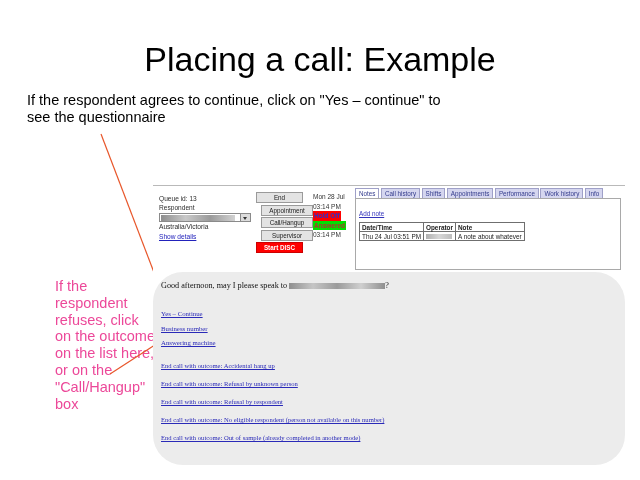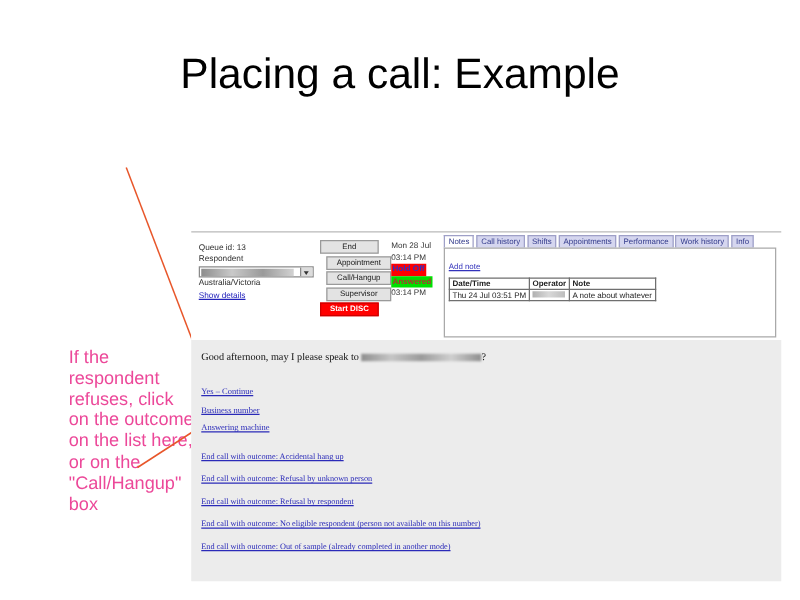--- a/index.html
+++ b/index.html
@@ -31,21 +31,21 @@
   
   #app-shot{
     position:absolute;left:153px;top:185px;width:472px;height:280px;
     background:#ffffff;
   }
   #app-top{
     position:absolute;left:0;top:0;width:472px;height:87px;background:#ffffff;
     border-top:1px solid #b9b9b9;
   }
   #app-body{
-    position:absolute;left:0;top:87px;width:472px;height:193px;background:#ececec;
+    position:absolute;left:0;top:87px;width:472px;height:193px;background:#ececec;border-radius:30px;
   }
 
   
   #queue-block{position:absolute;left:6px;top:8px;width:98px;font-size:6.6px;color:#2d2d2d;}
   #queue-block .line{line-height:9.2px;white-space:nowrap;}
   #respondent-select{
     margin-top:1px;width:92px;height:9px;border:1px solid #8a8a8a;background:#fff;
     position:relative;box-sizing:border-box;
   }
   #respondent-redact{
@@ -123,20 +123,21 @@
     margin-bottom:11px;white-space:nowrap;font-family:"Liberation Serif",serif;
   }
 </style>
 </head>
 <body>
 
 <div class="slide">
 
   <div id="slide-title">Placing a call: Example</div>
 
+  <div id="intro-note">If the respondent agrees to continue, click on "Yes – continue" to see the questionnaire</div>
   <div id="refuse-note">If the respondent refuses, click on the outcome on the list here, or on the "Call/Hangup" box</div>
 
   <svg class="arrow-layer">
     <defs>
       <marker id="ah" markerWidth="7" markerHeight="7" refX="5.4" refY="3" orient="auto">
         <path d="M0,0 L6,3 L0,6 z" fill="#e8562a"></path>
       </marker>
     </defs>
     <line x1="101" y1="134" x2="163" y2="296" stroke="#e8562a" stroke-width="1.2" marker-end="url(#ah)"></line>
     <line x1="110" y1="374" x2="161" y2="341" stroke="#e8562a" stroke-width="1.2" marker-end="url(#ah)"></line>

